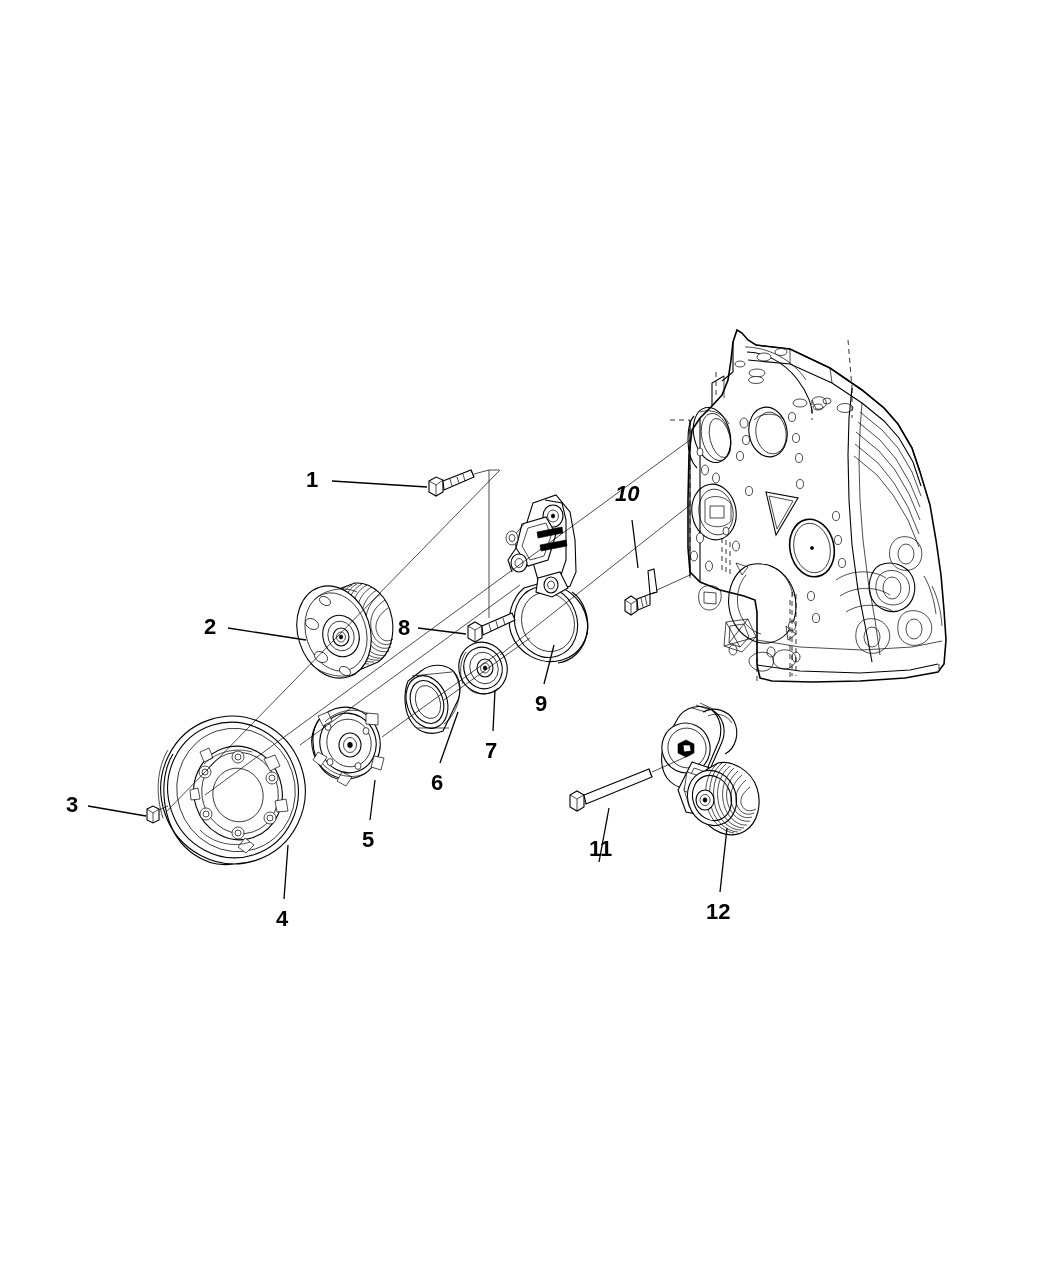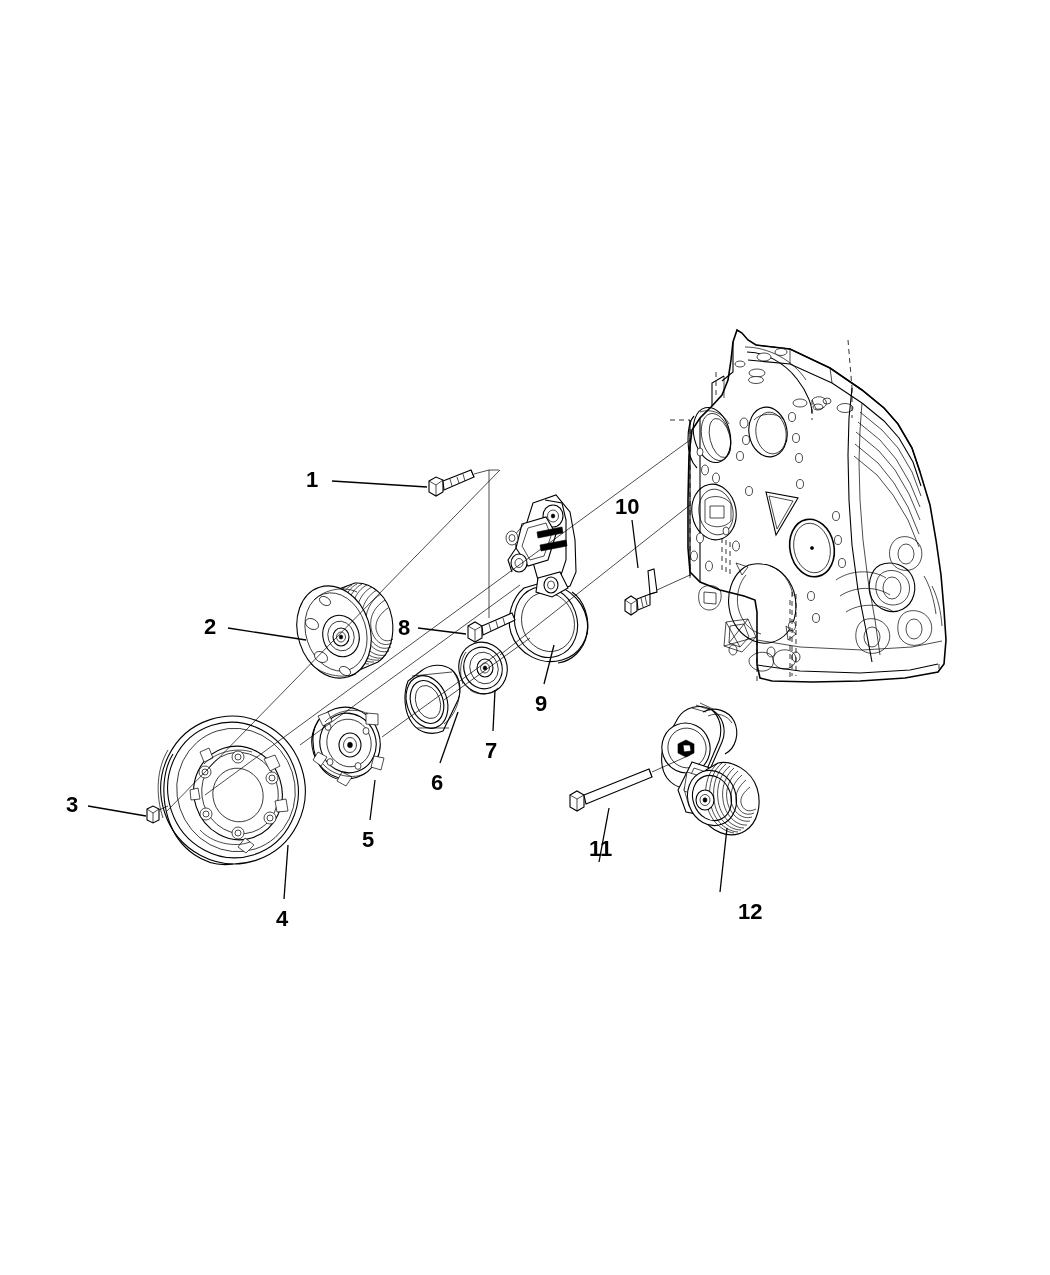--- a/index.html
+++ b/index.html
@@ -498,17 +498,17 @@
 
   <div class="callout-label" style="left:306px; top:469px;">1</div>
   <div class="callout-label" style="left:204px; top:616px;">2</div>
   <div class="callout-label" style="left:66px; top:794px;">3</div>
   <div class="callout-label" style="left:276px; top:908px;">4</div>
   <div class="callout-label" style="left:362px; top:829px;">5</div>
   <div class="callout-label" style="left:431px; top:772px;">6</div>
   <div class="callout-label" style="left:485px; top:740px;">7</div>
   <div class="callout-label" style="left:398px; top:617px;">8</div>
   <div class="callout-label" style="left:535px; top:693px;">9</div>
-  <div class="callout-label" style="left:615px; top:496px;">10</div>
+  <div class="callout-label" style="left:615px; top:483px;font-style:italic;">10</div>
   <div class="callout-label" style="left:589px; top:838px;">11</div>
-  <div class="callout-label" style="left:706px; top:901px;margin-left:32px;">12</div>
+  <div class="callout-label" style="left:706px; top:901px;">12</div>
 
 </div>
 
 </body></html>

